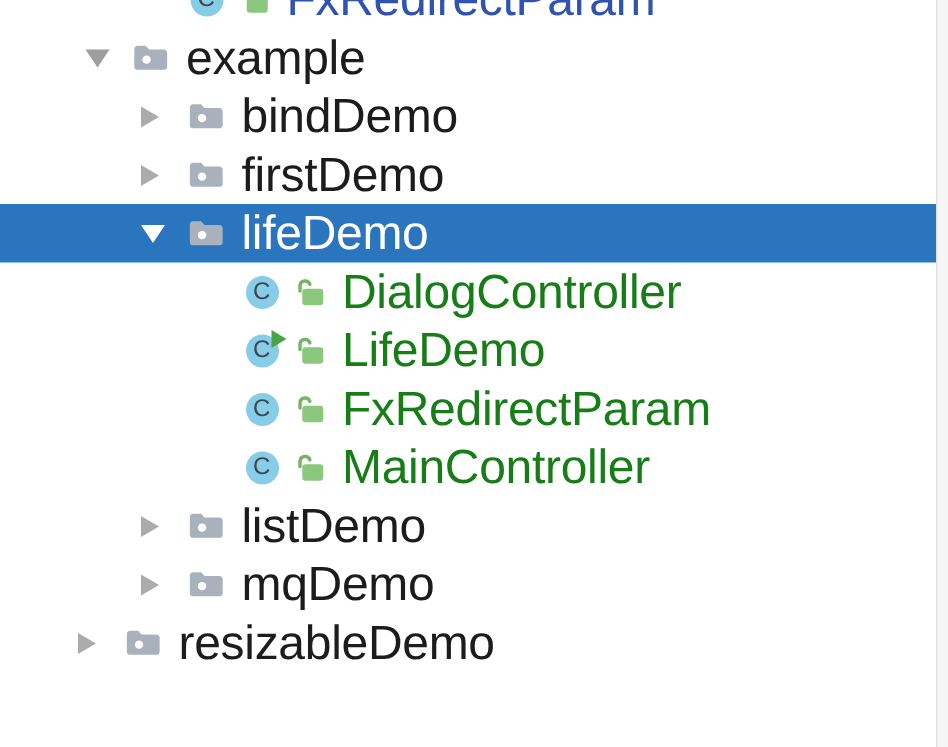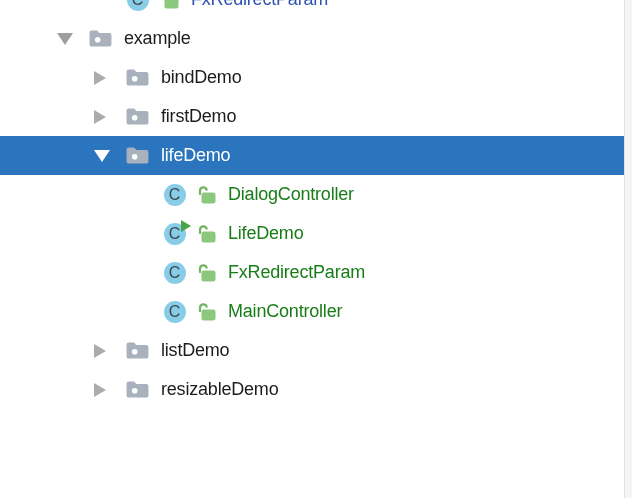--- a/index.html
+++ b/index.html
@@ -33,21 +33,21 @@
     color:var(--c-letter);font-size:16px;line-height:22px;text-align:center;
     position:relative;font-family:"Liberation Sans",sans-serif;
   }
   .run-arrow{
     position:absolute;top:-3px;right:-5px;width:0;height:0;
     border-top:6px solid transparent;border-bottom:6px solid transparent;
     border-left:10px solid var(--run);
   }
   .lock-box{width:21px;height:21px;flex:0 0 21px;margin-left:9px;}
   .label{
-    margin-left:11px;font-size:18px;letter-spacing:-0.2px;
+    margin-left:11px;font-size:32px;letter-spacing:-0.2px;
     color:var(--text-default);
   }
   .label.green{color:var(--text-class);}
   .label.blue{color:var(--text-cutrow);}
   .row.selected .label{color:var(--text-selected);}
   .scroll-strip{
     position:absolute;top:0;right:0;bottom:0;width:8px;
     background:var(--track);border-left:1px solid var(--track-line);
     box-sizing:border-box;
   }
@@ -175,17 +175,29 @@
       <div class="row" style="padding-left: 94px;">
     <span class="chevron-slot">
           <span class="tri-right"></span>
         </span>
     <span class="icon-box">
           <svg width="25" height="25" viewBox="0 0 24 24">
      <path d="M1.5 6.3C1.5 5.2 2.4 4.3 3.5 4.3H8.7L10.9 6.7H20.5C21.6 6.7 22.5 7.6 22.5 8.7V17.7C22.5 18.8 21.6 19.7 20.5 19.7H3.5C2.4 19.7 1.5 18.8 1.5 17.7Z" fill="#A9B2BC"></path>
      <circle cx="9.3" cy="13.2" r="2.7" fill="#FFFFFF"></circle>
    </svg>
         </span>
+    <span class="label">mqDemo</span>
+  </div>
+      <div class="row" style="padding-left: 52px;">
+    <span class="chevron-slot">
+          <span class="tri-right"></span>
+        </span>
+    <span class="icon-box">
+          <svg width="25" height="25" viewBox="0 0 24 24">
+     <path d="M1.5 6.3C1.5 5.2 2.4 4.3 3.5 4.3H8.7L10.9 6.7H20.5C21.6 6.7 22.5 7.6 22.5 8.7V17.7C22.5 18.8 21.6 19.7 20.5 19.7H3.5C2.4 19.7 1.5 18.8 1.5 17.7Z" fill="#A9B2BC"></path>
+     <circle cx="9.3" cy="13.2" r="2.7" fill="#FFFFFF"></circle>
+   </svg>
+        </span>
     <span class="label">resizableDemo</span>
   </div>
     </div>
   <div class="scroll-strip"></div>
 </div>
 
 </body></html>

